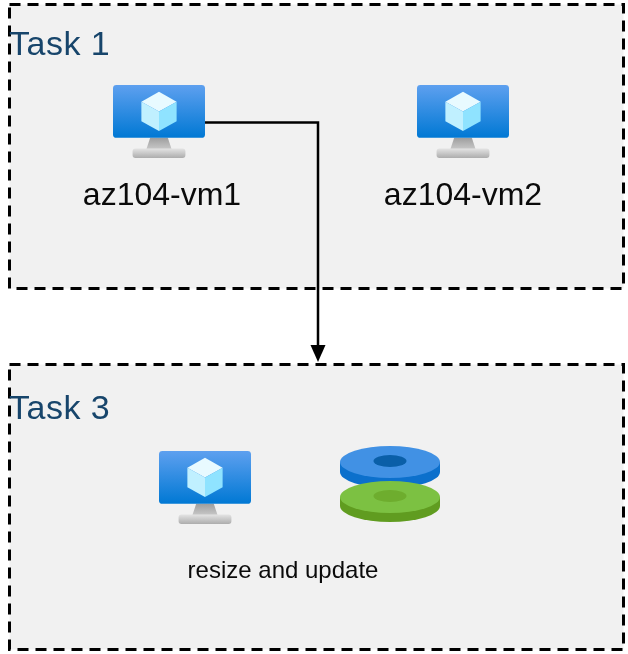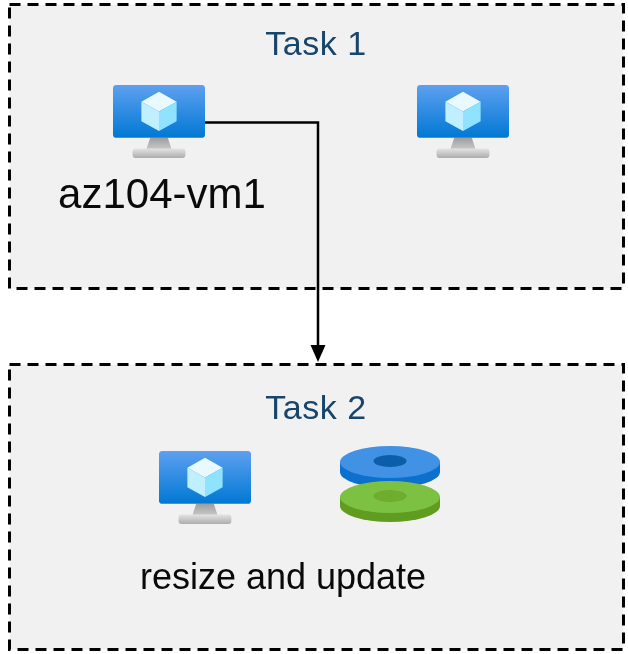--- a/index.html
+++ b/index.html
@@ -4,30 +4,30 @@
 <style>
   html,body{margin:0;padding:0;background:#ffffff;}
   body{
     width:628px;height:654px;position:relative;overflow:hidden;
     font-family:"Liberation Sans", sans-serif;
     -webkit-font-smoothing:antialiased;
   }
   .layer{position:absolute;left:0;top:0;}
   .abs{position:absolute;}
   .box-title{
-    width:614px;left:9px;text-align:center;
+    width:614px;left:9px;text-align:left;
     font-size:34px;font-weight:400;letter-spacing:0.5px;
   }
   .vm-label{
     width:210px;text-align:center;
-    font-size:42px;line-height:38px;font-weight:400;
+    font-size:32px;line-height:38px;font-weight:400;
   }
   .caption{
     width:320px;text-align:center;
-    font-size:36px;font-weight:400;
+    font-size:24px;font-weight:400;
   }
   svg{display:block;}
 </style>
 </head>
 <body>
 
 <svg width="0" height="0" style="position:absolute" aria-hidden="true">
   <defs>
     <linearGradient id="mon-grad" x1="0" y1="0" x2="0" y2="1">
       <stop offset="0" stop-color="#5EA0EF"></stop>
@@ -69,23 +69,24 @@
 <div class="abs vm-label" style="left:57px;top:175px;color:#0A0A0A">
   <div>az104-vm1</div>
 </div>
 
 <span class="abs" style="left:416px;top:85px">
   <svg width="94" height="78.3">
       <use href="#vm-sym"></use>
     </svg>
 </span>
 <div class="abs vm-label" style="left:358px;top:175px;color:#0A0A0A">
+  <div>az104-vm2</div>
 </div>
 
-<div class="abs box-title" style="top:388px;color:#17456B">Task 2</div>
+<div class="abs box-title" style="top:388px;color:#17456B">Task 3</div>
 
 <span class="abs" style="left:158px;top:451px">
   <svg width="94" height="78.3">
       <use href="#vm-sym"></use>
     </svg>
 </span>
 
 <span class="abs" style="left:338px;top:444px">
   <svg width="104" height="84">
 

